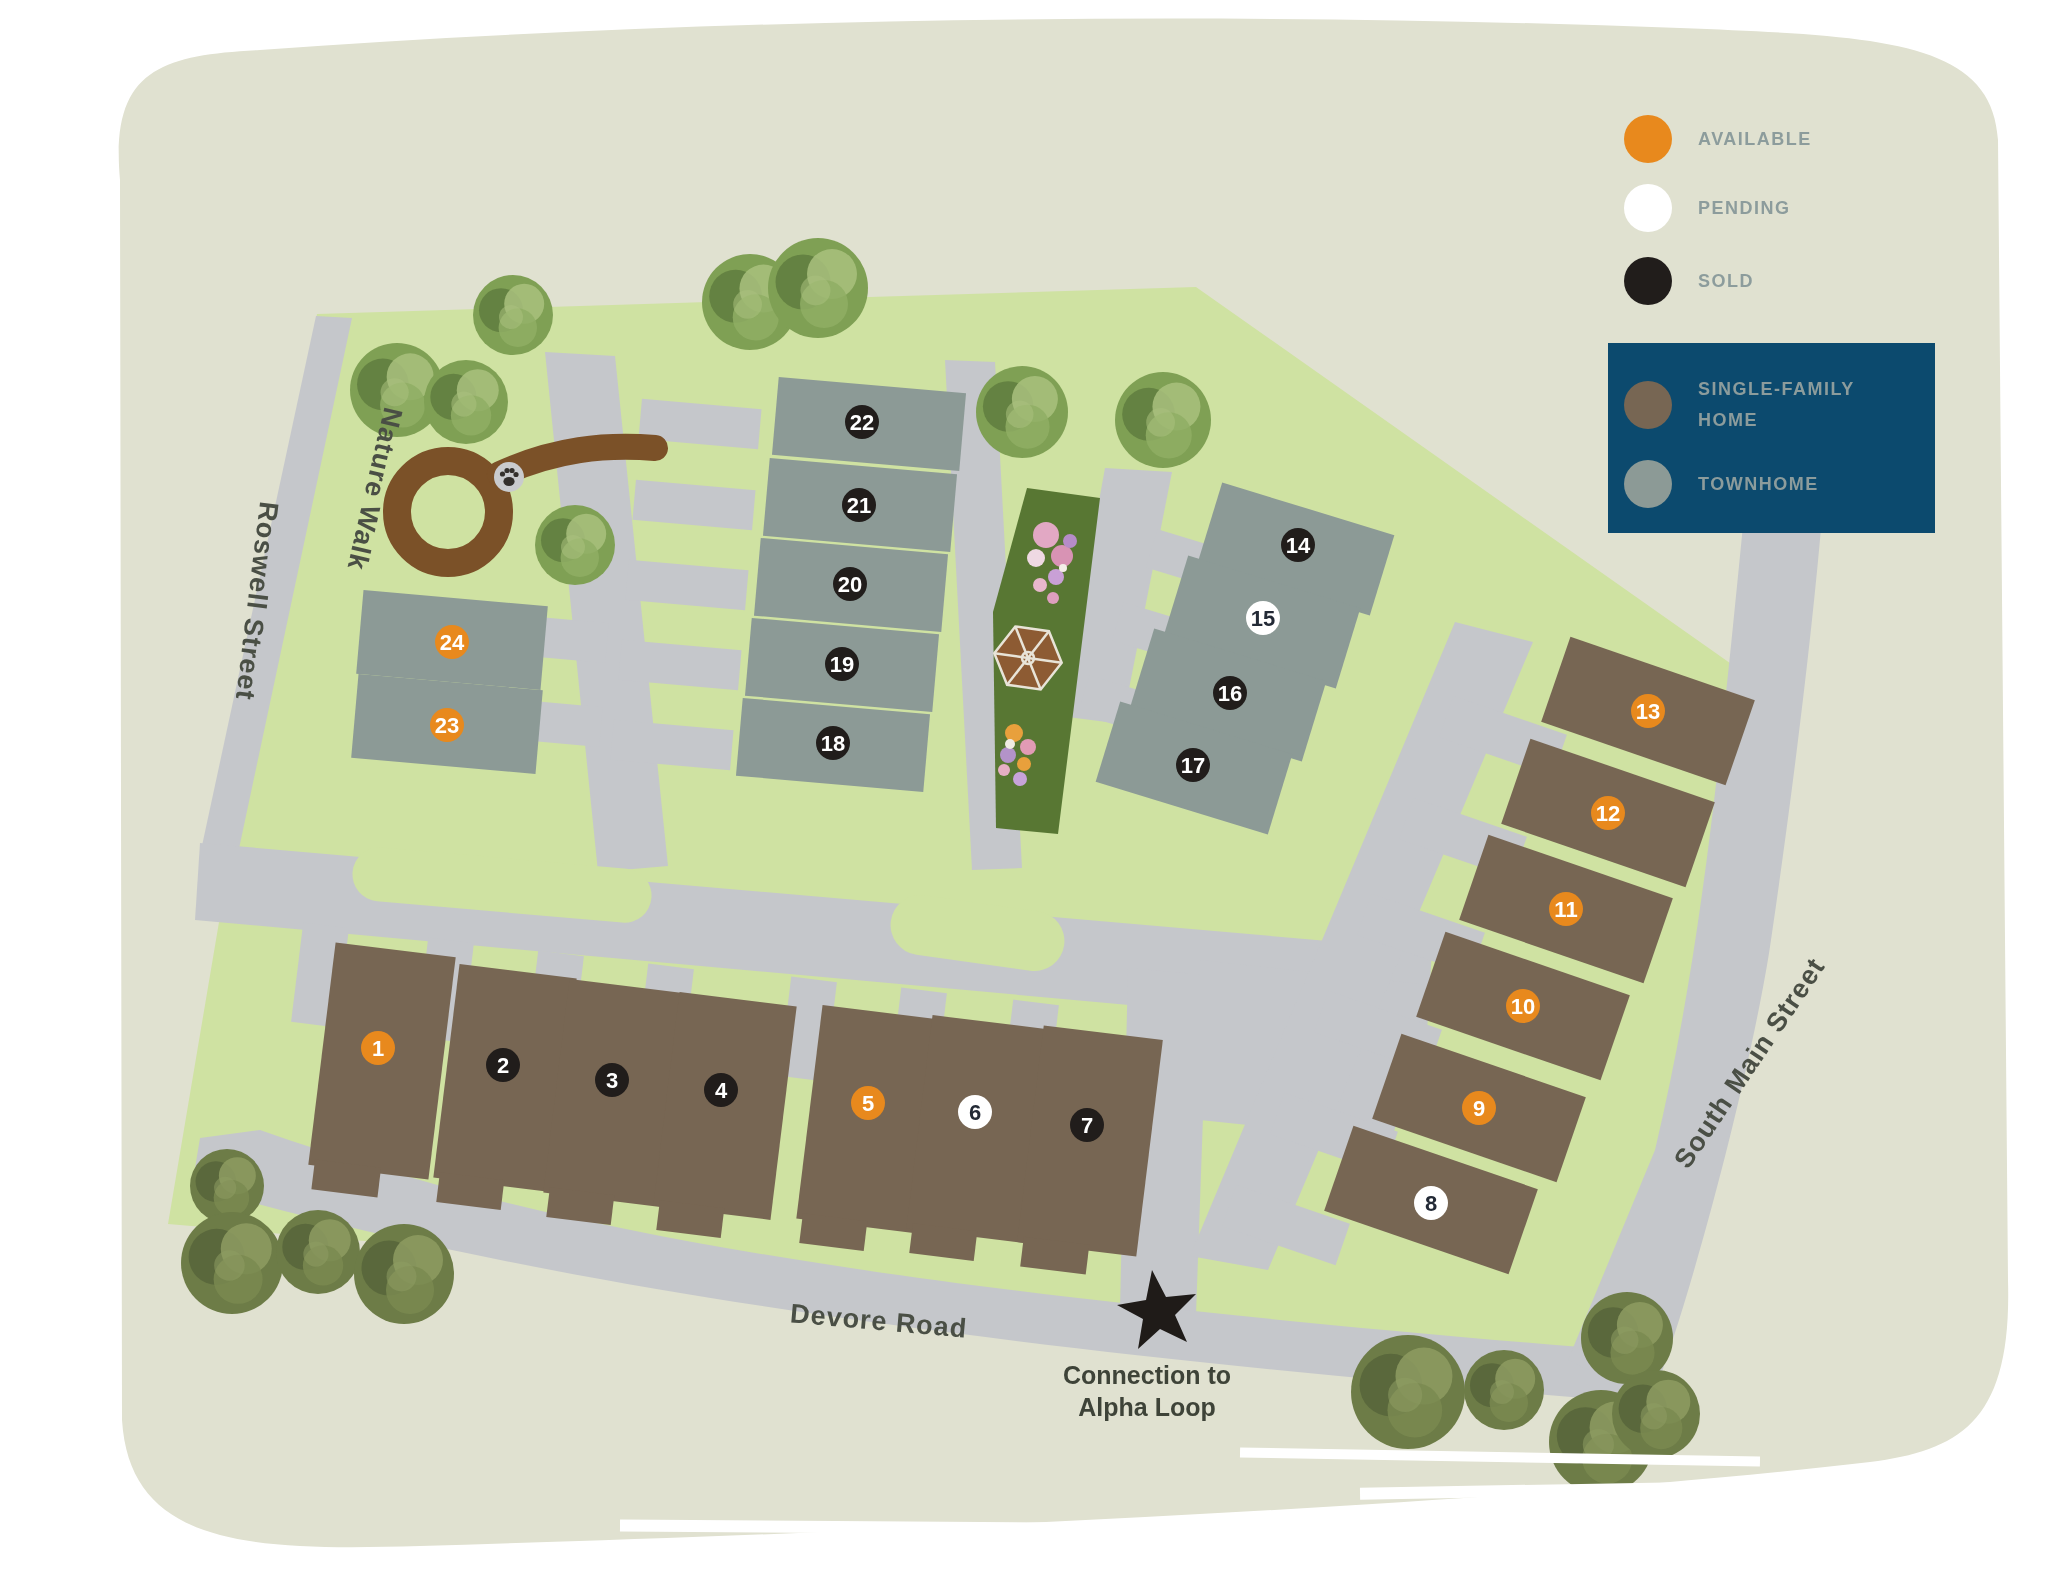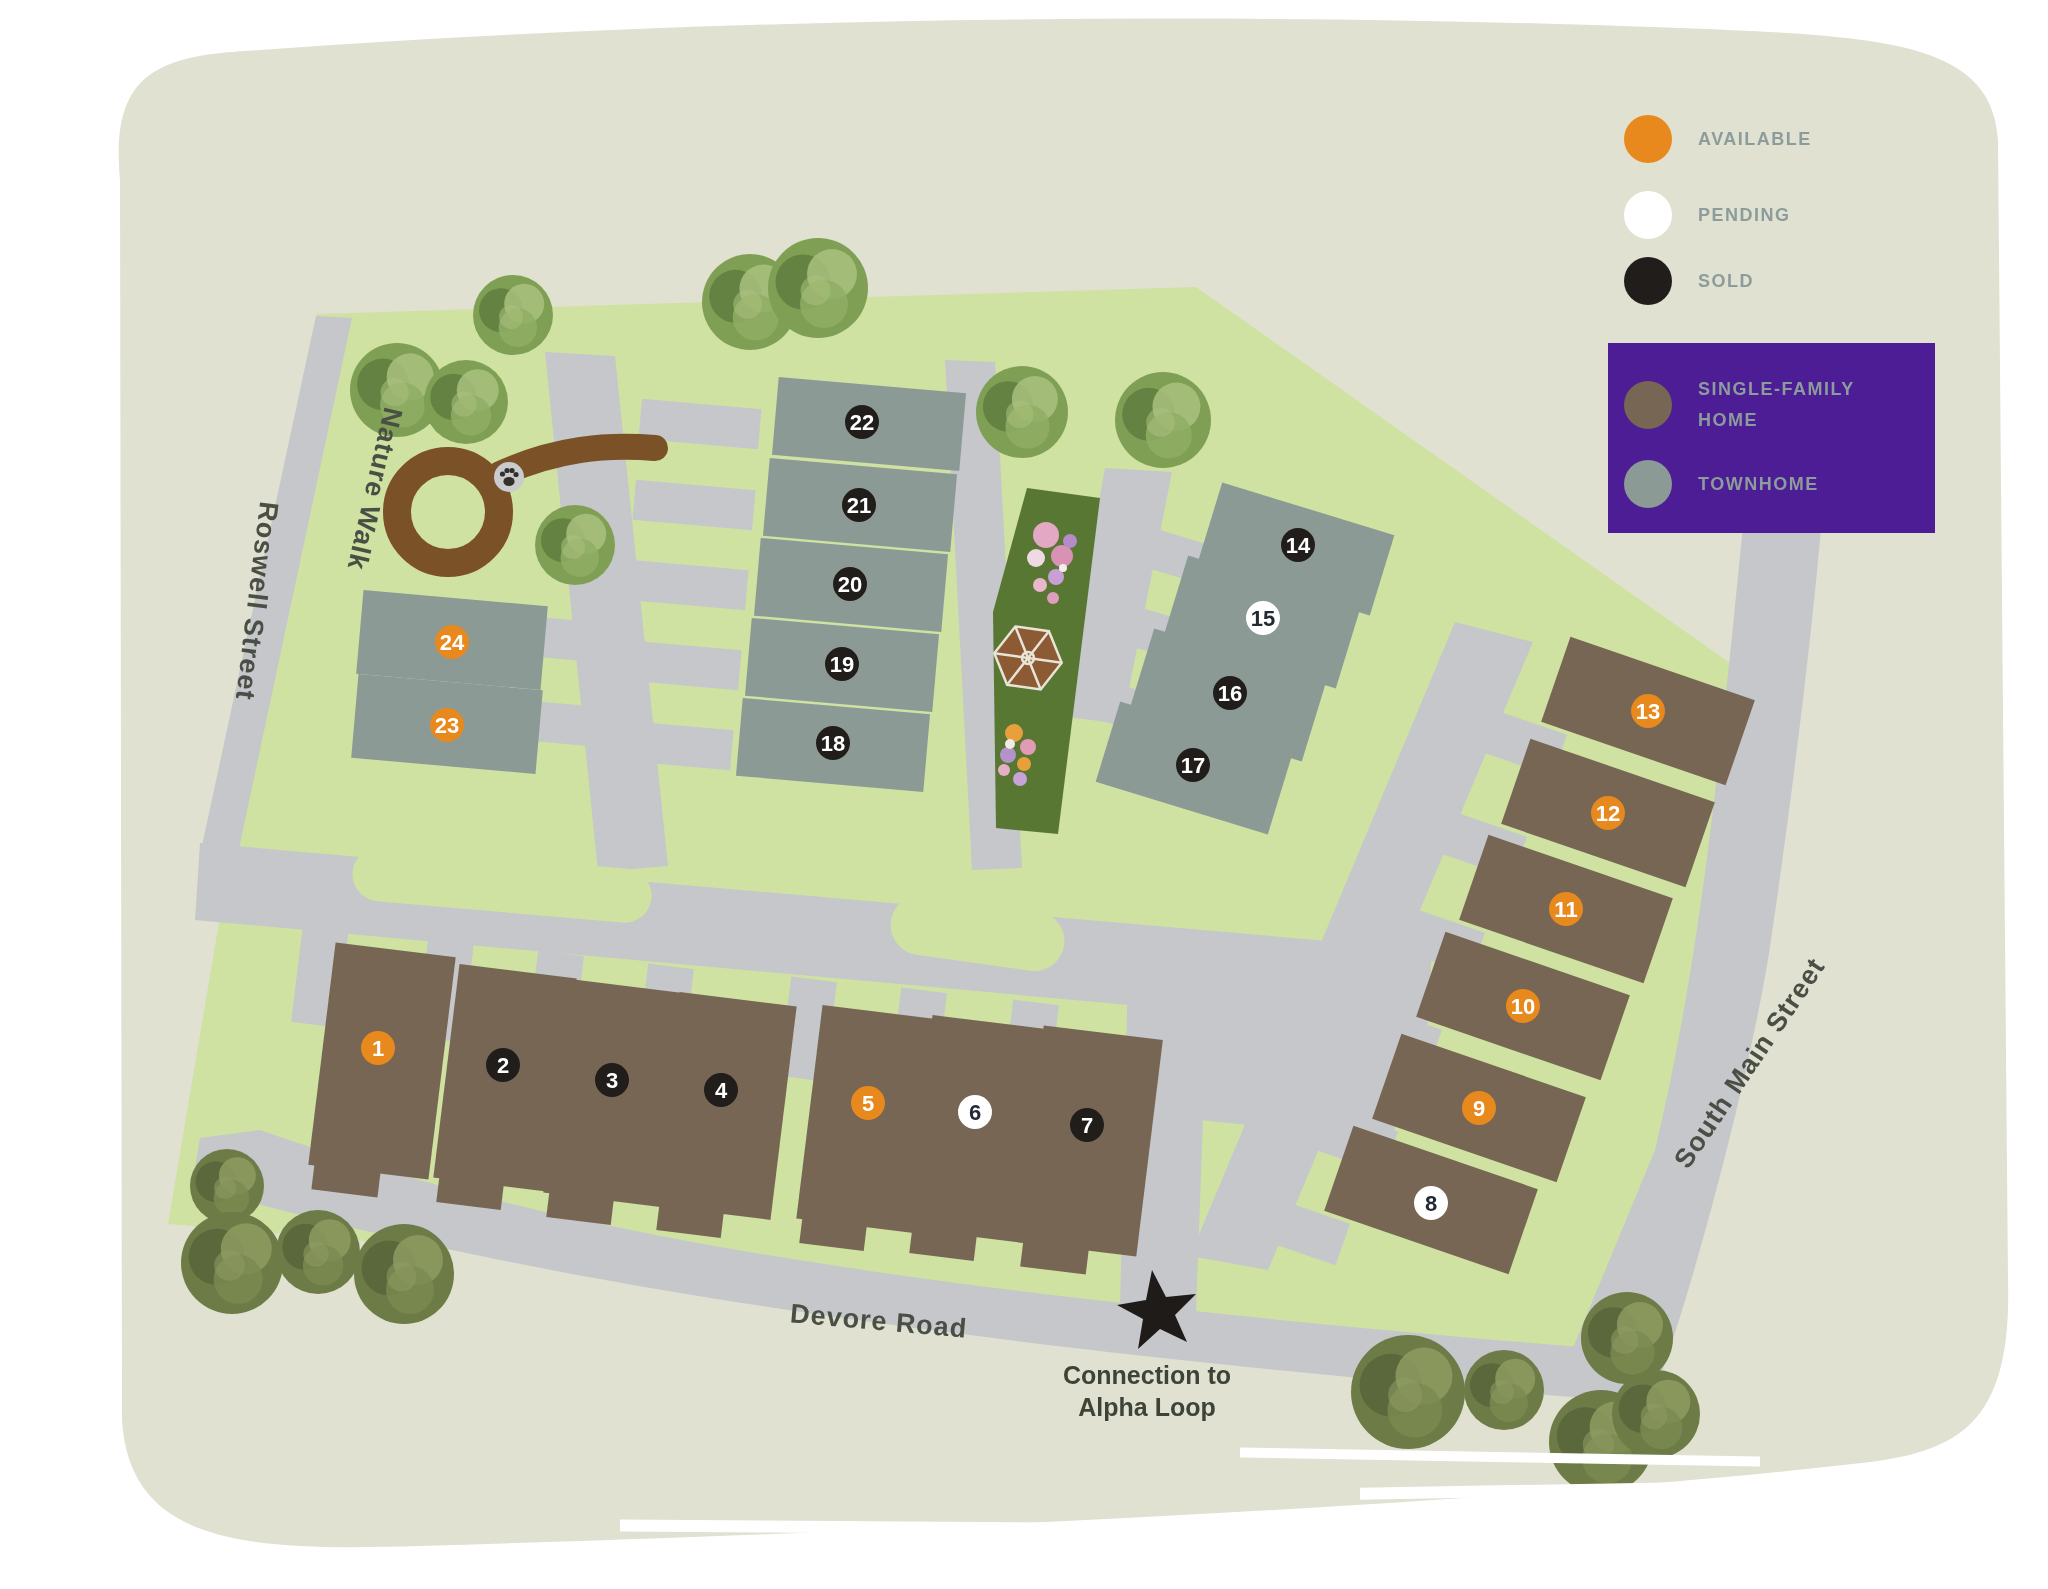--- a/index.html
+++ b/index.html
@@ -6,21 +6,21 @@
   .stage{position:relative;width:2048px;height:1589px;background:#ffffff;overflow:hidden;
          font-family:"Liberation Sans", sans-serif;}
   .stage svg{position:absolute;left:0;top:0;}
   .street-text{fill:#4a4f45;font-size:27px;font-weight:bold;letter-spacing:1px;}
   .small-text{fill:#3e4338;font-size:25px;font-weight:bold;}
   .marker-num{font-size:22px;font-weight:bold;text-anchor:middle;}
   
   .legend-row{position:absolute;display:flex;align-items:center;gap:26px;}
   .legend-dot{width:48px;height:48px;border-radius:50%;flex:0 0 auto;}
   .legend-label{color:#8c9c9c;font-size:18px;font-weight:bold;letter-spacing:1.5px;line-height:31px;}
-  .legend-box{position:absolute;left:1608px;top:343px;width:327px;height:190px;background:#4c1d95;}
+  .legend-box{position:absolute;left:1608px;top:343px;width:327px;height:190px;background:#0c4a6e;}
   .legend-box .legend-row{position:absolute;}
 </style>
 </head>
 <body>
 
 <div class="stage">
 
 <svg id="map-svg" width="2048" height="1589" viewBox="0 0 2048 1589" xmlns="http://www.w3.org/2000/svg">
 
   <path fill="#e0e1d0" d="M 120,180 C 110,70 160,55 260,50 C 700,18 1200,10 1680,28 C 1880,36 1992,40 1998,140
@@ -394,21 +394,21 @@
     <rect x="620" y="1522" width="720" height="12" transform="rotate(0.4 980 1528)"></rect>
     <rect x="60" y="1150" width="14" height="330" transform="rotate(3 67 1315)"></rect>
   </g>
 </svg>
 
 <div>
   <div class="legend-row" style="left:1624px;top:115px;">
     <span class="legend-dot" style="background: rgb(232, 137, 29);"></span>
     <span class="legend-label">AVAILABLE</span>
   </div>
-  <div class="legend-row" style="left:1624px;top:191px;">
+  <div class="legend-row" style="left:1624px;top:184px;">
     <span class="legend-dot" style="background: rgb(255, 255, 255); box-shadow: none;"></span>
     <span class="legend-label">PENDING</span>
   </div>
   <div class="legend-row" style="left:1624px;top:257px;">
     <span class="legend-dot" style="background: rgb(33, 29, 27);"></span>
     <span class="legend-label">SOLD</span>
   </div>
   <div class="legend-box">
     <div class="legend-row" style="left:16px;top:31px;">
       <span class="legend-dot" style="background: rgb(119, 102, 83);"></span>

